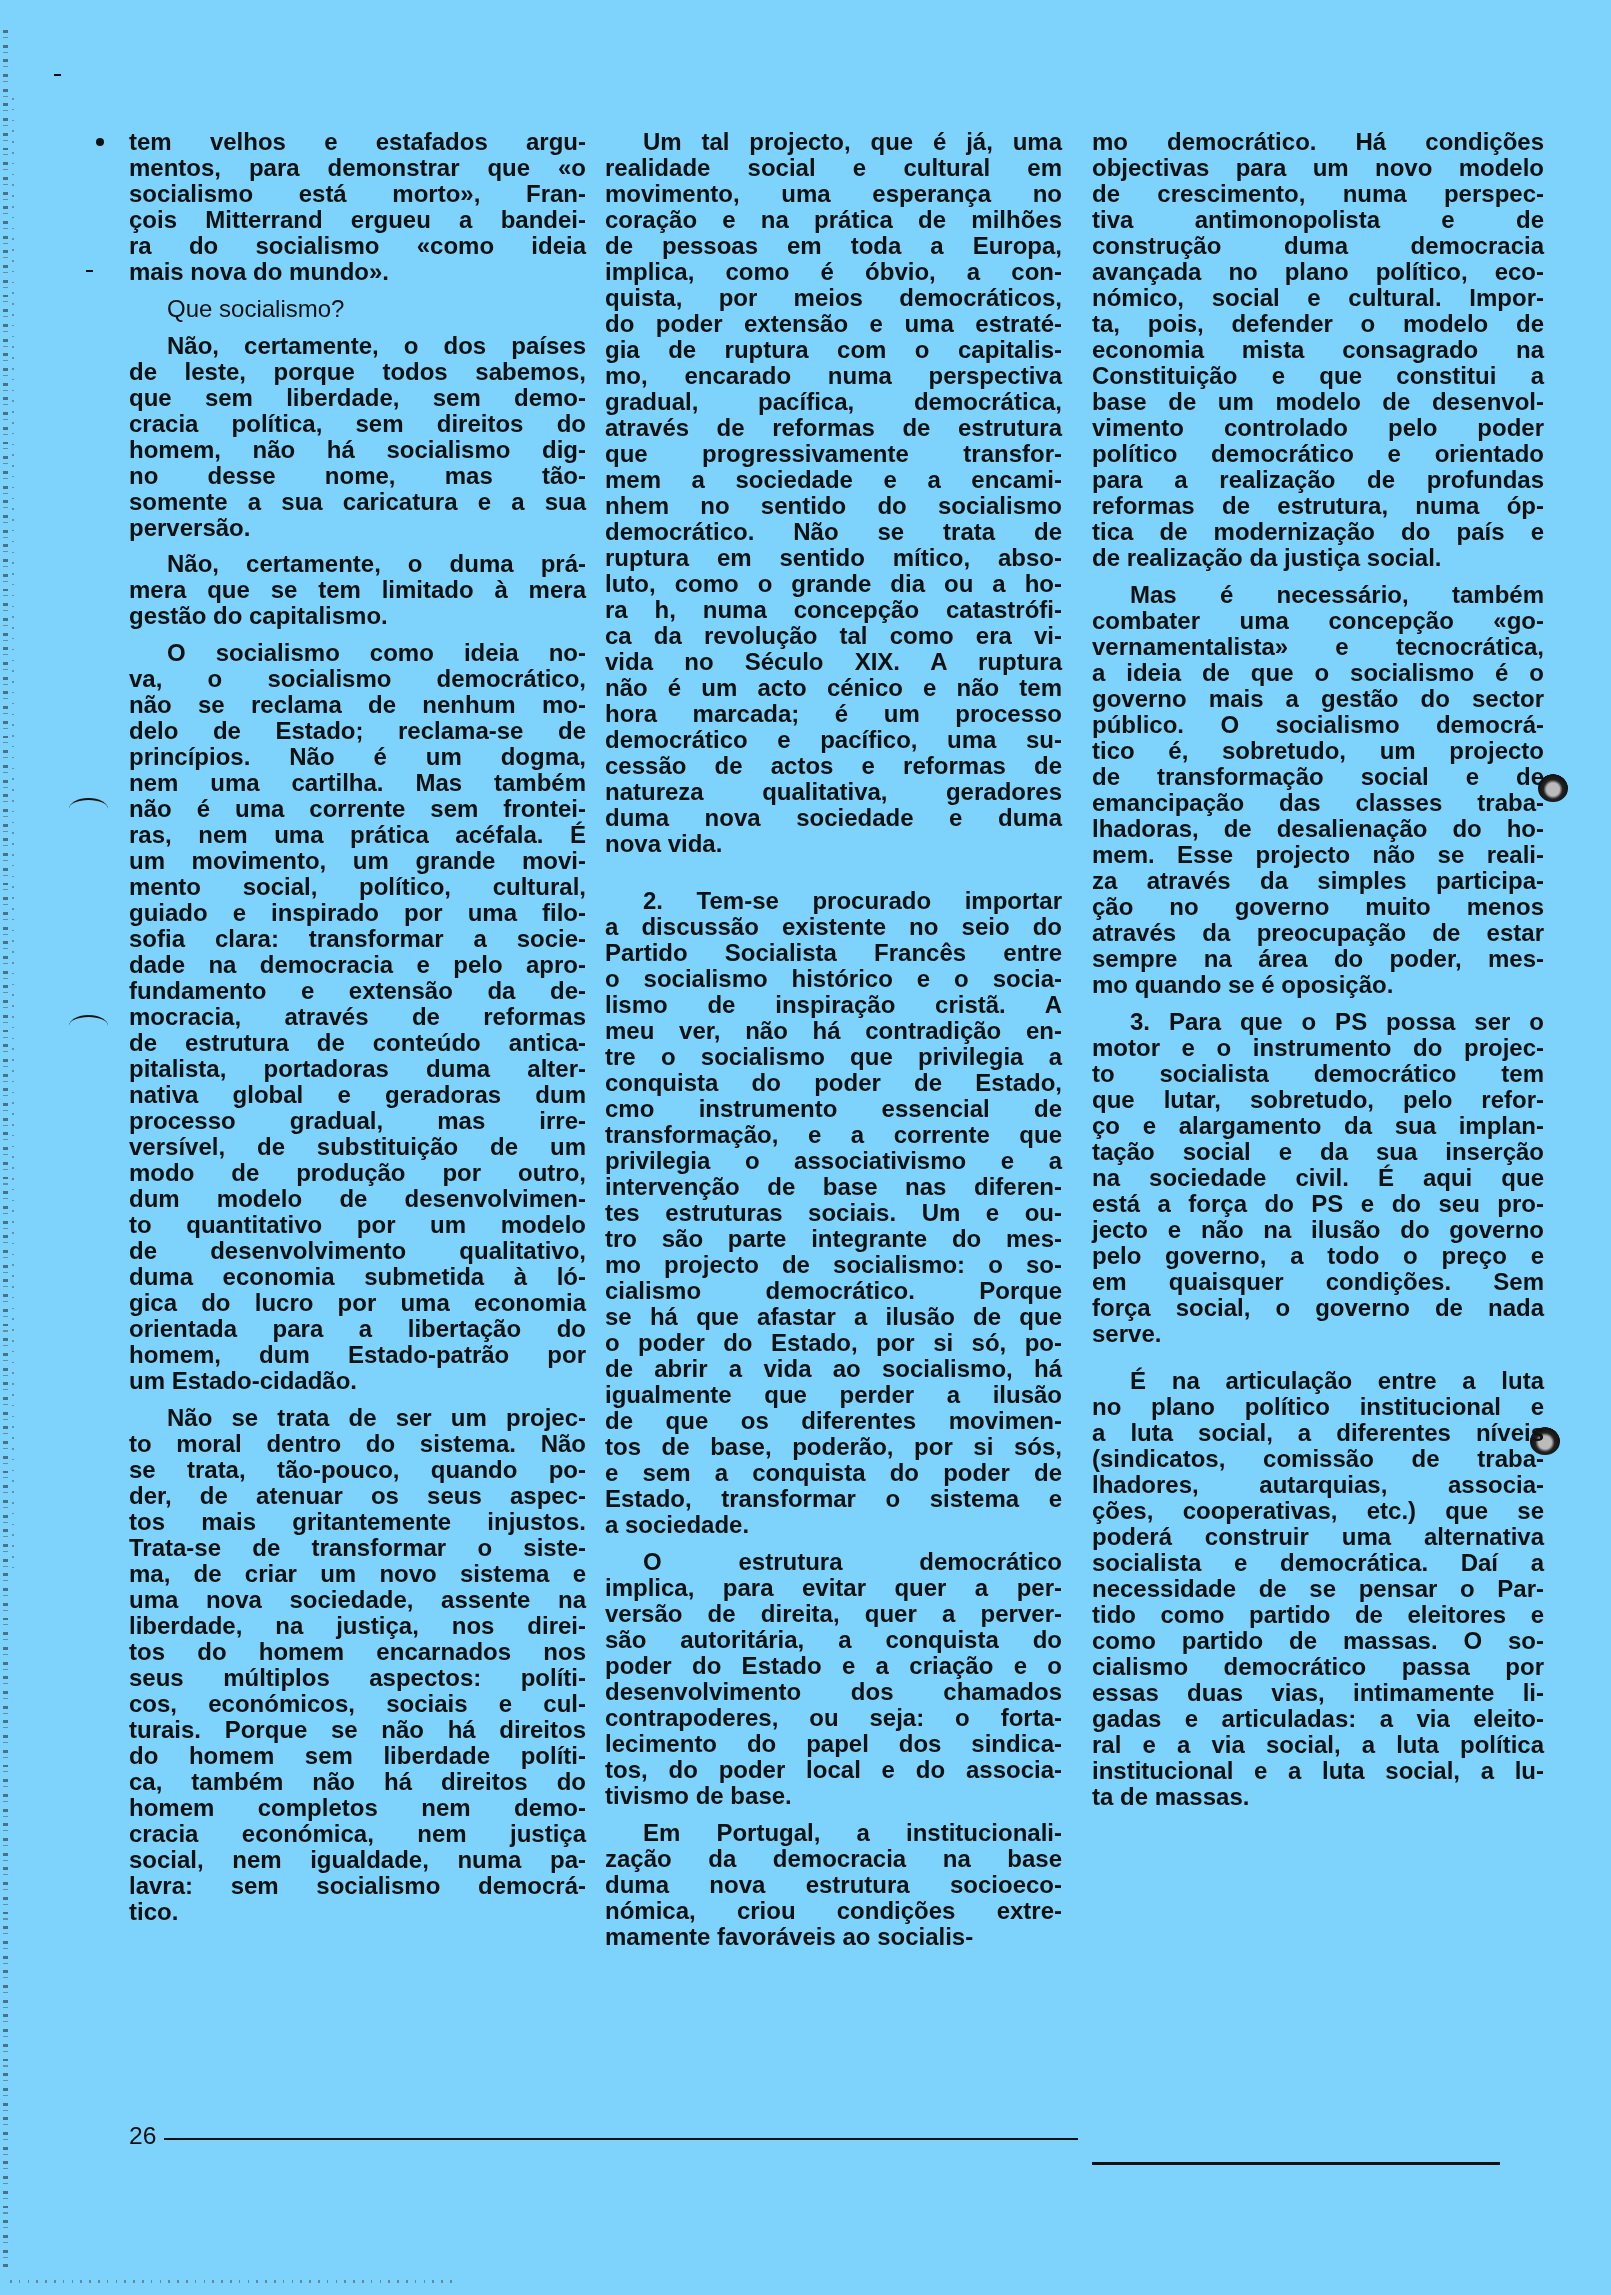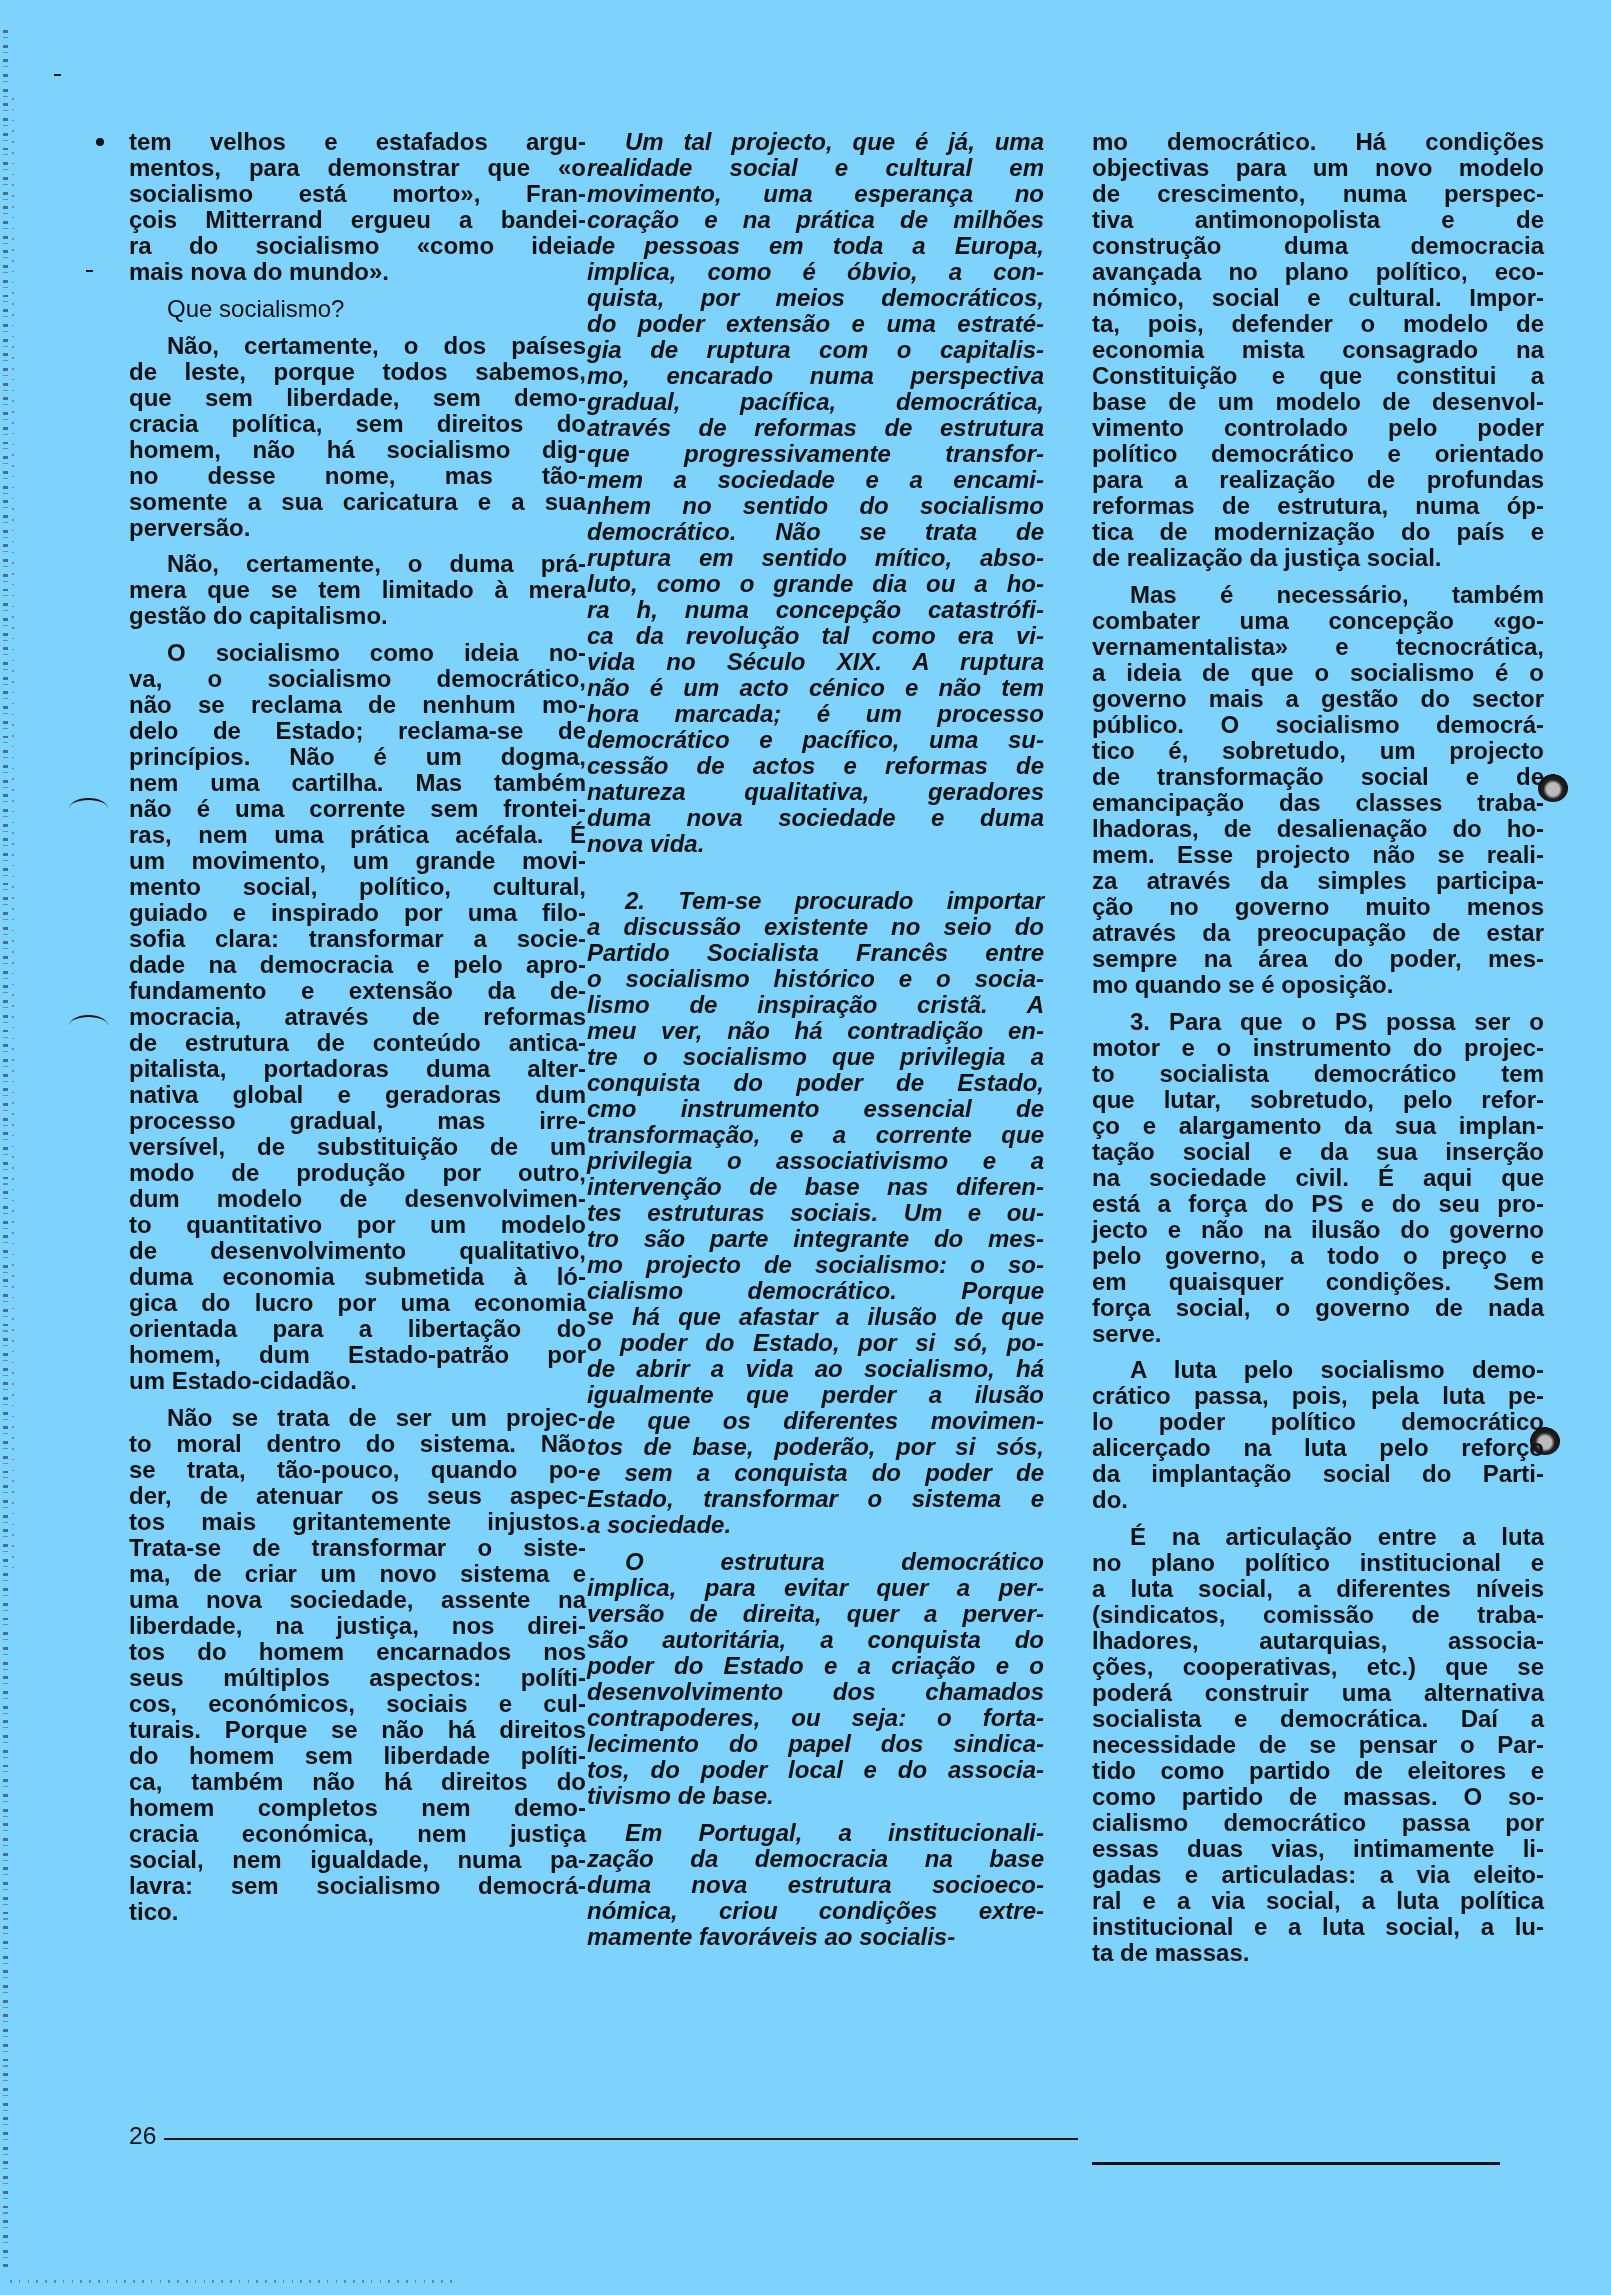--- a/index.html
+++ b/index.html
@@ -6,21 +6,21 @@
   body { width: 1612px; height: 2295px; position: relative; overflow: hidden;
          font-family: "Liberation Sans", "DejaVu Sans", sans-serif; color: #111; }
   .page { position: absolute; left: 0; top: 0; width: 1612px; height: 2295px; background: #7dd3fc; padding-left: 24px; }
   .scan-edge { position: absolute; left: 2.9px; top: 29.5px; width: 4.9px; height: 2240px;
                background: repeating-linear-gradient(180deg, #222 0 2.9px, transparent 2.9px 6.9px, #555 6.9px 7.9px, transparent 7.9px 14.7px);
                opacity: .55; }
   .scan-edge2 { position: absolute; left: 11.8px; top: 98px; width: 2px; height: 1474px;
                background: repeating-linear-gradient(180deg, #333 0 1.5px, transparent 1.5px 10.8px); opacity: .4; }
   .column { position: absolute; top: 129px; font-weight: bold; font-size: 24px; line-height: 26px; }
   .col1 { left: 129px; width: 457px; }
-  .col2 { left: 587px; width: 457px; font-style: italic; }
+  .col2 { left: 605px; width: 457px; }
   .col3 { left: 1092px; width: 452px; }
   .line { display: block; white-space: nowrap; text-align: justify; text-align-last: justify; height: 26px; overflow: visible; }
   .line.last { text-align-last: left; }
   .line.indent { padding-left: 38px; }
   .gap { display: block; height: 10.8px; }
   .gap.big { height: 31px; }
   .section-heading { font-weight: normal; }
   .page-number { position: absolute; left: 129px; top: 2122px; font-size: 24.6px; font-weight: normal; }
   .rule-left { position: absolute; left: 164px; top: 2138px; width: 914px; height: 2px; background: #111; }
   .rule-right { position: absolute; left: 1092px; top: 2162px; width: 408px; height: 2.5px; background: #111; }
@@ -267,28 +267,20 @@
         <span class="line">tação social e da sua inserção</span>
         <span class="line">na sociedade civil. É aqui que</span>
         <span class="line">está a força do PS e do seu pro-</span>
         <span class="line">jecto e não na ilusão do governo</span>
         <span class="line">pelo governo, a todo o preço e</span>
         <span class="line">em quaisquer condições. Sem</span>
         <span class="line">força social, o governo de nada</span>
         <span class="line last">serve.</span>
       </div>
       <span class="gap"></span>
-      <div class="paragraph">
-        <span class="line indent">A luta pelo socialismo demo-</span>
-        <span class="line">crático passa, pois, pela luta pe-</span>
-        <span class="line">lo poder político democrático</span>
-        <span class="line">alicerçado na luta pelo reforço</span>
-        <span class="line">da implantação social do Parti-</span>
-        <span class="line last">do.</span>
-      </div>
       <span class="gap"></span>
       <div class="paragraph">
         <span class="line indent">É na articulação entre a luta</span>
         <span class="line">no plano político institucional e</span>
         <span class="line">a luta social, a diferentes níveis</span>
         <span class="line">(sindicatos, comissão de traba-</span>
         <span class="line">lhadores, autarquias, associa-</span>
         <span class="line">ções, cooperativas, etc.) que se</span>
         <span class="line">poderá construir uma alternativa</span>
         <span class="line">socialista e democrática. Daí a</span>

